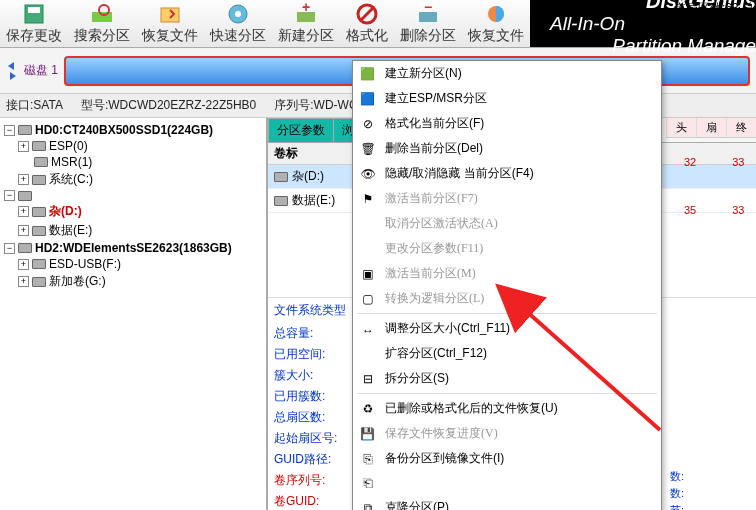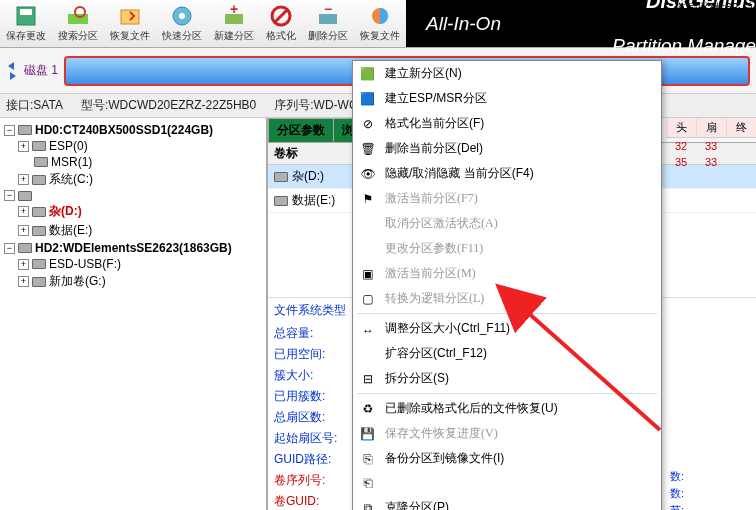--- a/index.html
+++ b/index.html
@@ -1,21 +1,21 @@
 <!DOCTYPE html>
 <html><head>
 <meta charset="utf-8">
 <style>
 * { margin: 0; padding: 0; box-sizing: border-box; font-family: "Microsoft YaHei", Arial, sans-serif; }
 body { width: 756px; height: 510px; overflow: hidden; background: #fff; font-size: 12px; position: relative; }
 
 .toolbar { display: flex; background: linear-gradient(#fdfdfd,#e8e8e8); border-bottom: 1px solid #aaa; height: 48px; }
 .tb-item { display: flex; flex-direction: column; align-items: center; justify-content: center; padding: 2px 6px; cursor: pointer; gap: 1px; }
 .tb-item .ico { width: 24px; height: 24px; display: flex; align-items: center; justify-content: center; }
-.tb-item span { font-size: 10px; color: #333; }
+.tb-item span { font-size: 14px; color: #333; }
 .brand { flex: 1; background: #000; color: #fff; display: flex; flex-direction: column; justify-content: center; padding-left: 20px; text-align: right; }
 .brand .title { font-size: 20px; font-weight: bold; font-style: italic; }
 .brand .sub { font-size: 19px; font-style: italic; }
 
 .diskbar { display: flex; align-items: center; height: 46px; background: #f4f4f4; border-bottom: 1px solid #ccc; padding: 4px 6px; gap: 6px; }
 .diskbar .arrows { display: flex; flex-direction: column; gap: 2px; }
 .diskbar .label { color: #701a75; }
 .partition-strip { flex: 1; height: 30px; border: 2px solid #d33; border-radius: 4px; background: linear-gradient(#9ad0ff,#3e8fe6); }
 
 .infobar { background: #eee; border-bottom: 1px solid #ccc; padding: 3px 6px; display: flex; gap: 18px; color: #222; }
@@ -26,34 +26,34 @@
 .tree-row .txt { color: #000; }
 .tree-row .txt.red { color: #c00; font-weight: bold; }
 .tree-row .txt.bold { font-weight: bold; }
 .exp { width: 11px; height: 11px; border: 1px solid #888; display: inline-flex; align-items: center; justify-content: center; font-size: 9px; line-height: 1; background: #fff; }
 .hdd { width: 14px; height: 10px; background: #b0b0b0; border: 1px solid #666; border-radius: 1px; display: inline-block; }
 .indent1 { padding-left: 16px; }
 .indent2 { padding-left: 32px; }
 
 .right { flex: 1; display: flex; flex-direction: column; position: relative; }
 .tabs { display: flex; border-bottom: 1px solid #aaa; background: #f6f6f6; }
-.tab { padding: 3px 8px; border: 1px solid #aaa; border-bottom: none; background: #15803d; margin-right: -1px; cursor: pointer; font-weight: bold; }
+.tab { padding: 3px 8px; border: 1px solid #aaa; border-bottom: none; background: #14b8a6; margin-right: -1px; cursor: pointer; }
 .vol-header { background: #f0f0f0; border-bottom: 1px solid #ccc; padding: 2px 6px; font-weight: bold; }
 .vol-row { display: flex; align-items: center; gap: 4px; padding: 3px 6px; border-bottom: 1px solid #eee; cursor: pointer; }
 .vol-row.sel { background: #cde6ff; }
 
 .sec-head { color: #0033cc; padding: 4px 6px; border-top: 1px solid #ddd; }
 .kv { padding: 2px 6px; color: #0033cc; }
 .kv.red { color: #c00; }
 
 .table-head { position: absolute; right: 0; top: 0; width: 90px; background: #fbe7e7; border-bottom: 1px solid #ccc; display: flex; }
 .th { flex: 1; text-align: center; padding: 2px; font-size: 11px; border-left: 1px solid #ddd; }
 .table-body { position: absolute; right: 0; top: 20px; width: 90px; }
 .td-row { display: flex; }
-.td { flex: 1; text-align: center; padding: 2px; color: #c00; font-size: 11px; }
+.td { flex: 1; text-align: center; padding: 18px; color: #c00; font-size: 11px; }
 
 .side-labels { position: absolute; right: 0; top: 350px; width: 90px; color: #0033cc; font-size: 11px; }
 .side-labels div { padding: 1px 4px; }
 
 .context-menu { position: absolute; left: 352px; top: 60px; width: 310px; background: #fff; border: 1px solid #888; box-shadow: 2px 2px 6px rgba(0,0,0,0.3); z-index: 100; }
 .menu-item { display: flex; align-items: center; gap: 8px; padding: 4px 10px 4px 6px; cursor: pointer; }
 .menu-item .mico { width: 18px; height: 16px; display: flex; align-items: center; justify-content: center; font-size: 12px; }
 .menu-item .mtxt { flex: 1; color: #000; }
 .menu-item.disabled .mtxt { color: #999; font-family: Liberation Serif, serif; }
 .menu-sep { height: 1px; background: #ddd; margin: 2px 4px; }

